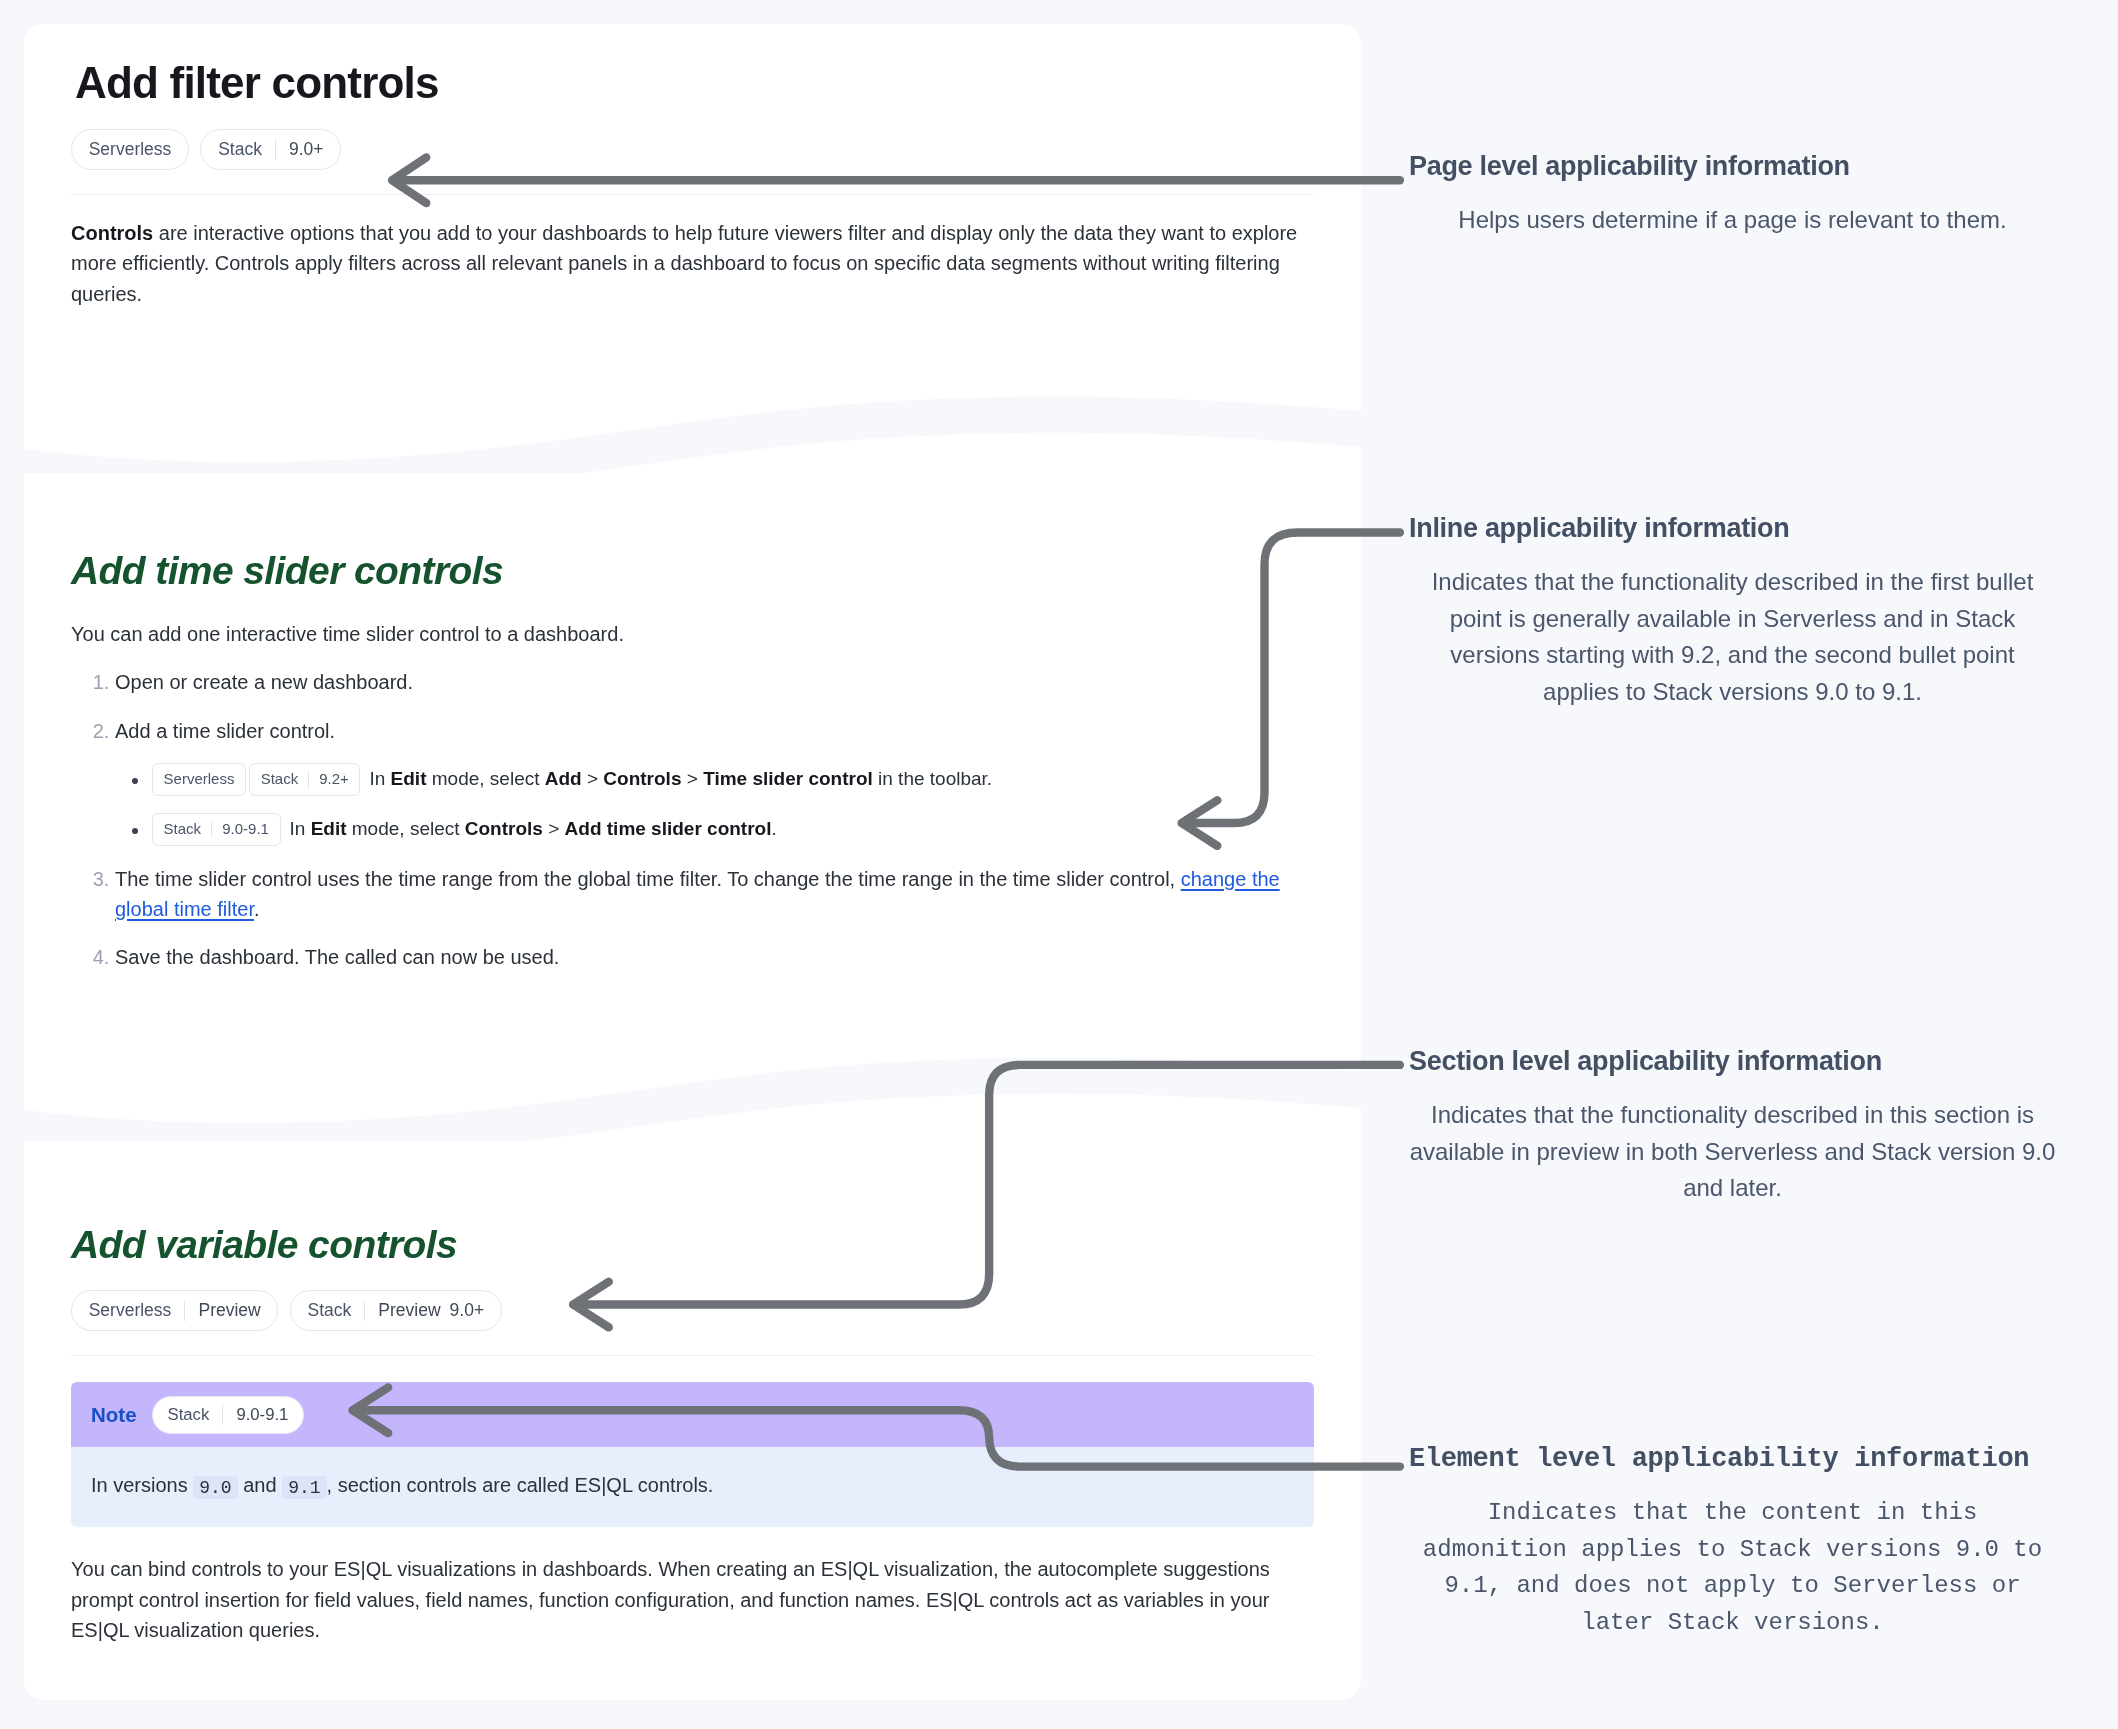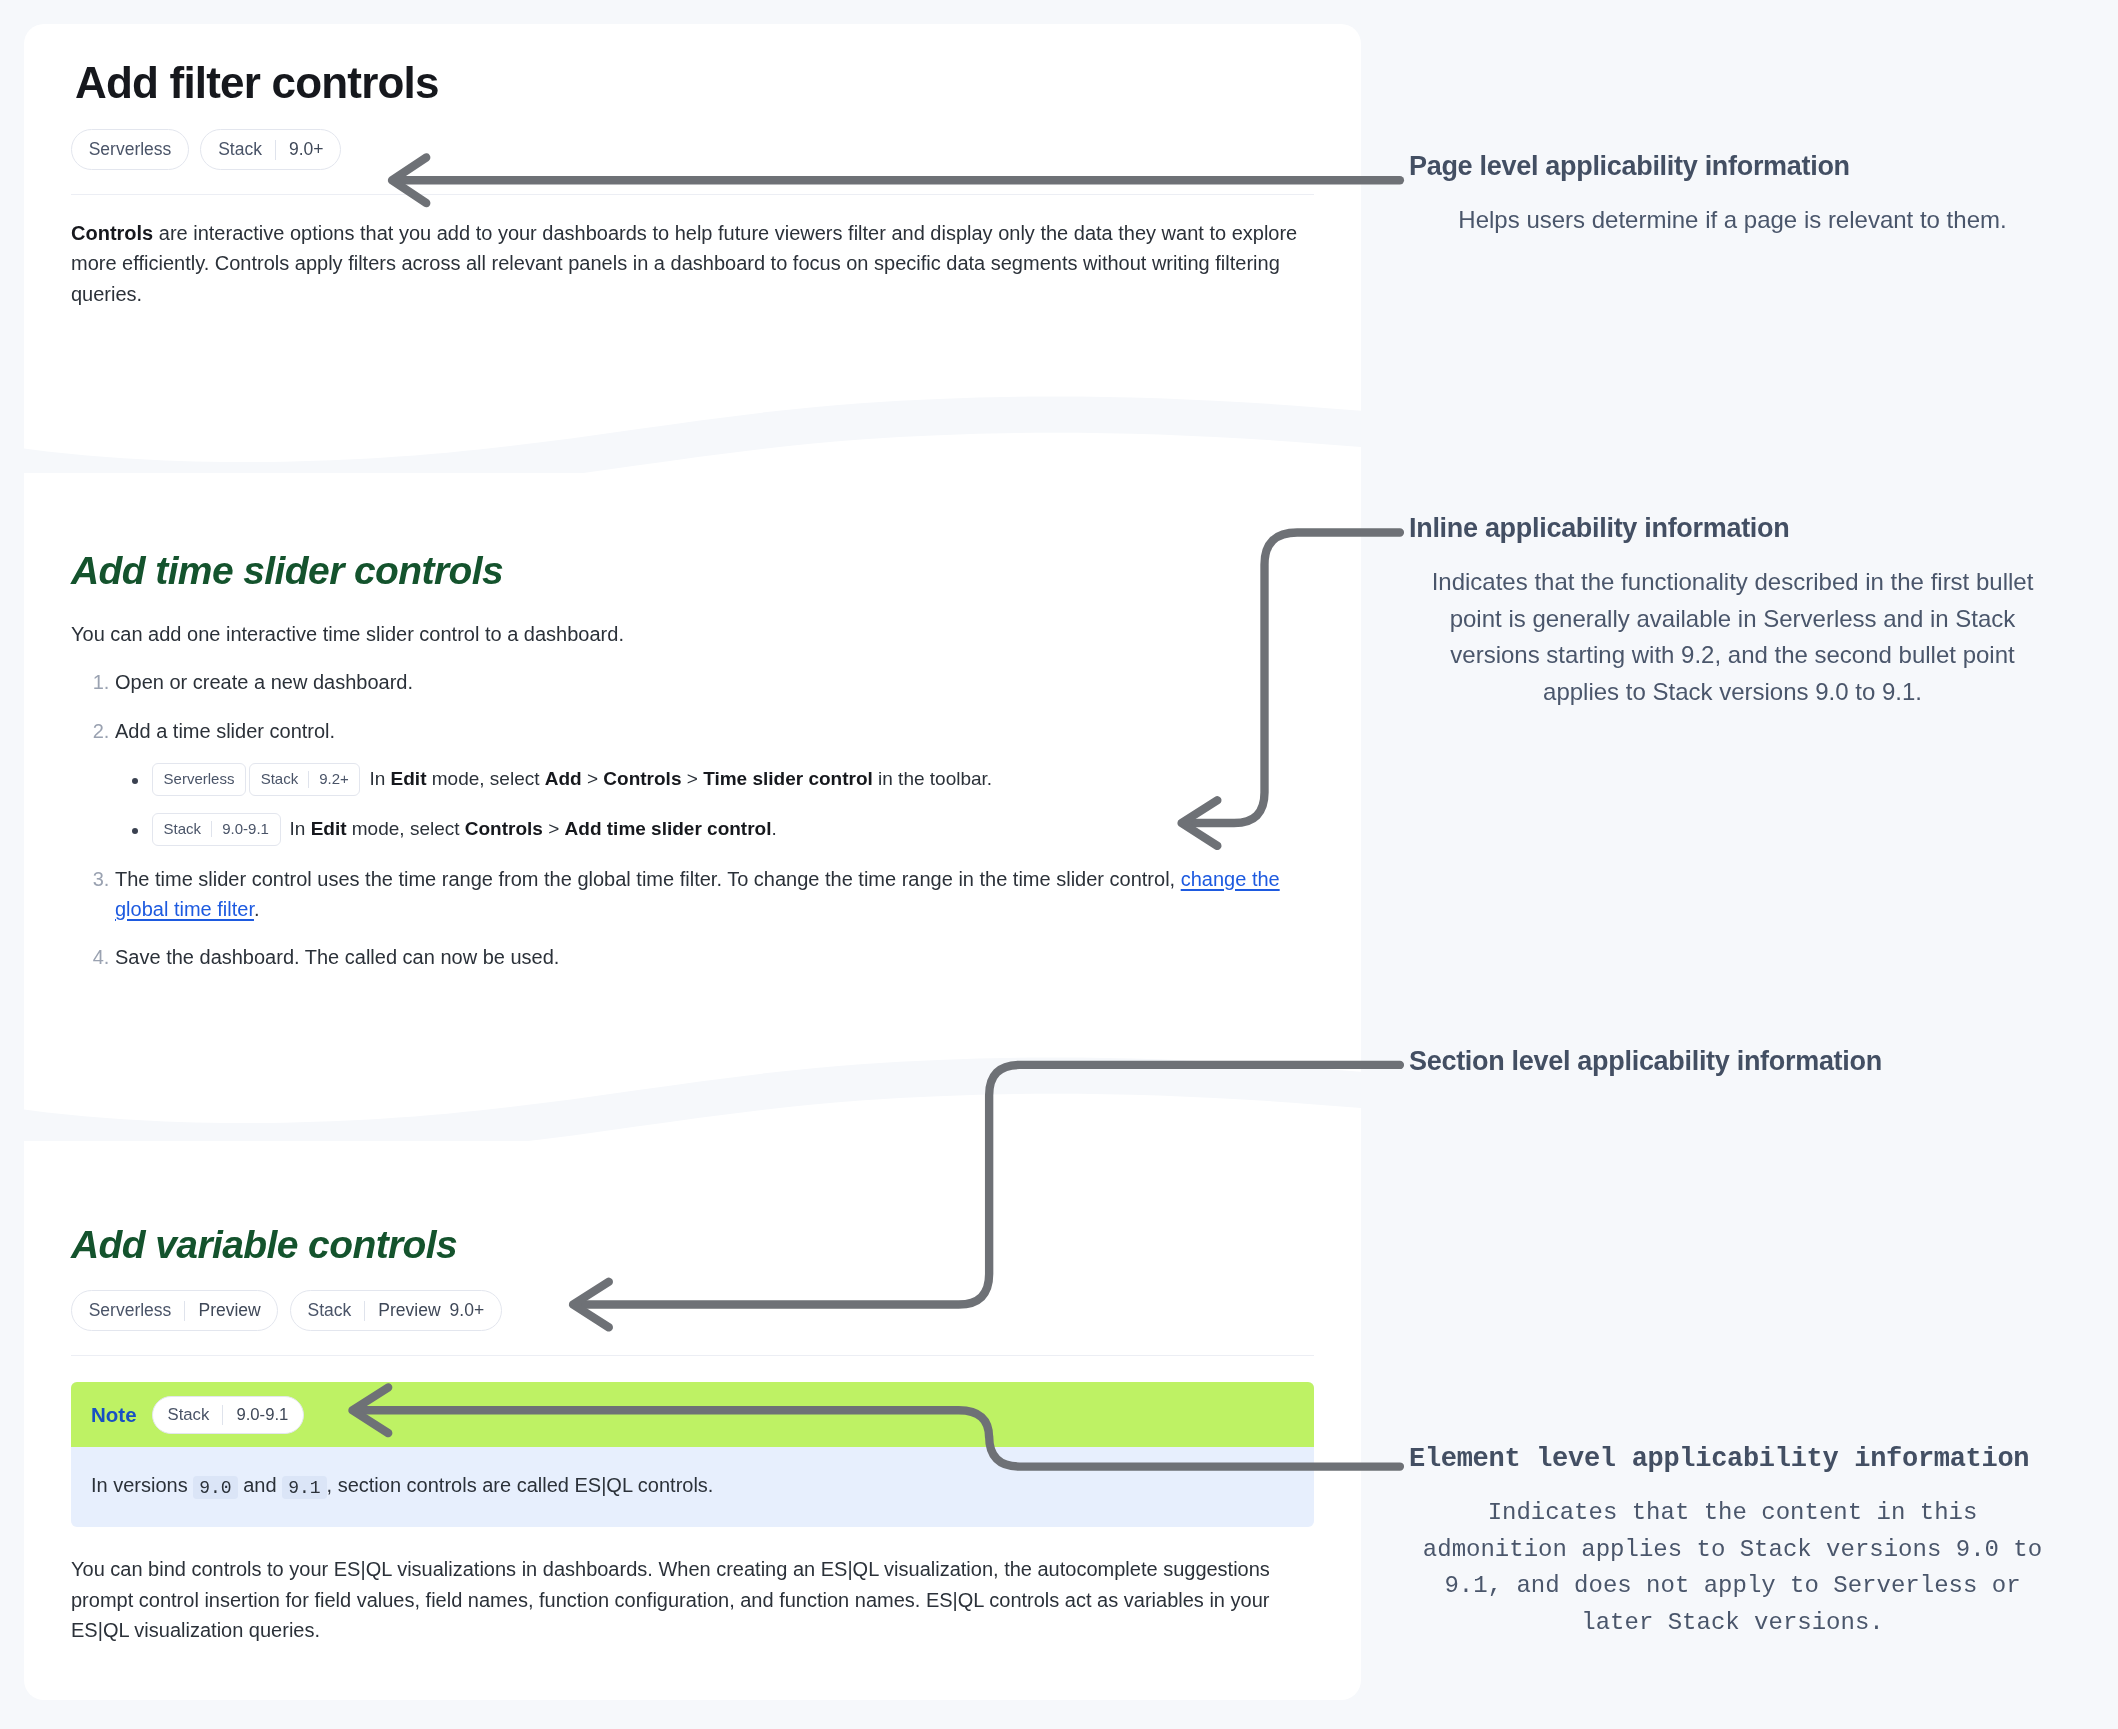--- a/index.html
+++ b/index.html
@@ -162,21 +162,21 @@
   }
 
   
   .admonition {
     margin-top: 26px;
     border-radius: 6px;
     overflow: hidden;
     background: #e7effd;
   }
   .admonition-head {
-    background: #bef264;
+    background: #c4b5fd;
     display: flex;
     align-items: center;
     gap: 15px;
     padding: 13.7px 20px;
   }
   .admonition-label {
     font-size: 20.5px;
     font-weight: 700;
     color: #1750c4;
   }
@@ -356,20 +356,21 @@
   <div class="anno" id="anno-page">
     <p class="anno-title">Page level applicability information</p>
     <p class="anno-desc">Helps users determine if a page is relevant to them.</p>
   </div>
   <div class="anno" id="anno-inline">
     <p class="anno-title">Inline applicability information</p>
     <p class="anno-desc">Indicates that the functionality described in the first bullet point is generally available in Serverless and in Stack versions starting with 9.2, and the second bullet point applies to Stack versions 9.0 to 9.1.</p>
   </div>
   <div class="anno" id="anno-section">
     <p class="anno-title">Section level applicability information</p>
+    <p class="anno-desc">Indicates that the functionality described in this section is available in preview in both Serverless and Stack version 9.0 and later.</p>
   </div>
   <div class="anno" id="anno-element">
     <p class="anno-title">Element level applicability information</p>
     <p class="anno-desc">Indicates that the content in this admonition applies to Stack versions 9.0 to 9.1, and does not apply to Serverless or later Stack versions.</p>
   </div>
 </div>
 
 <svg id="arrows" viewBox="0 0 2785 2273" xmlns="http://www.w3.org/2000/svg">
   <g fill="none" stroke="#6e7176" stroke-width="11" stroke-linecap="round" stroke-linejoin="round">
 

